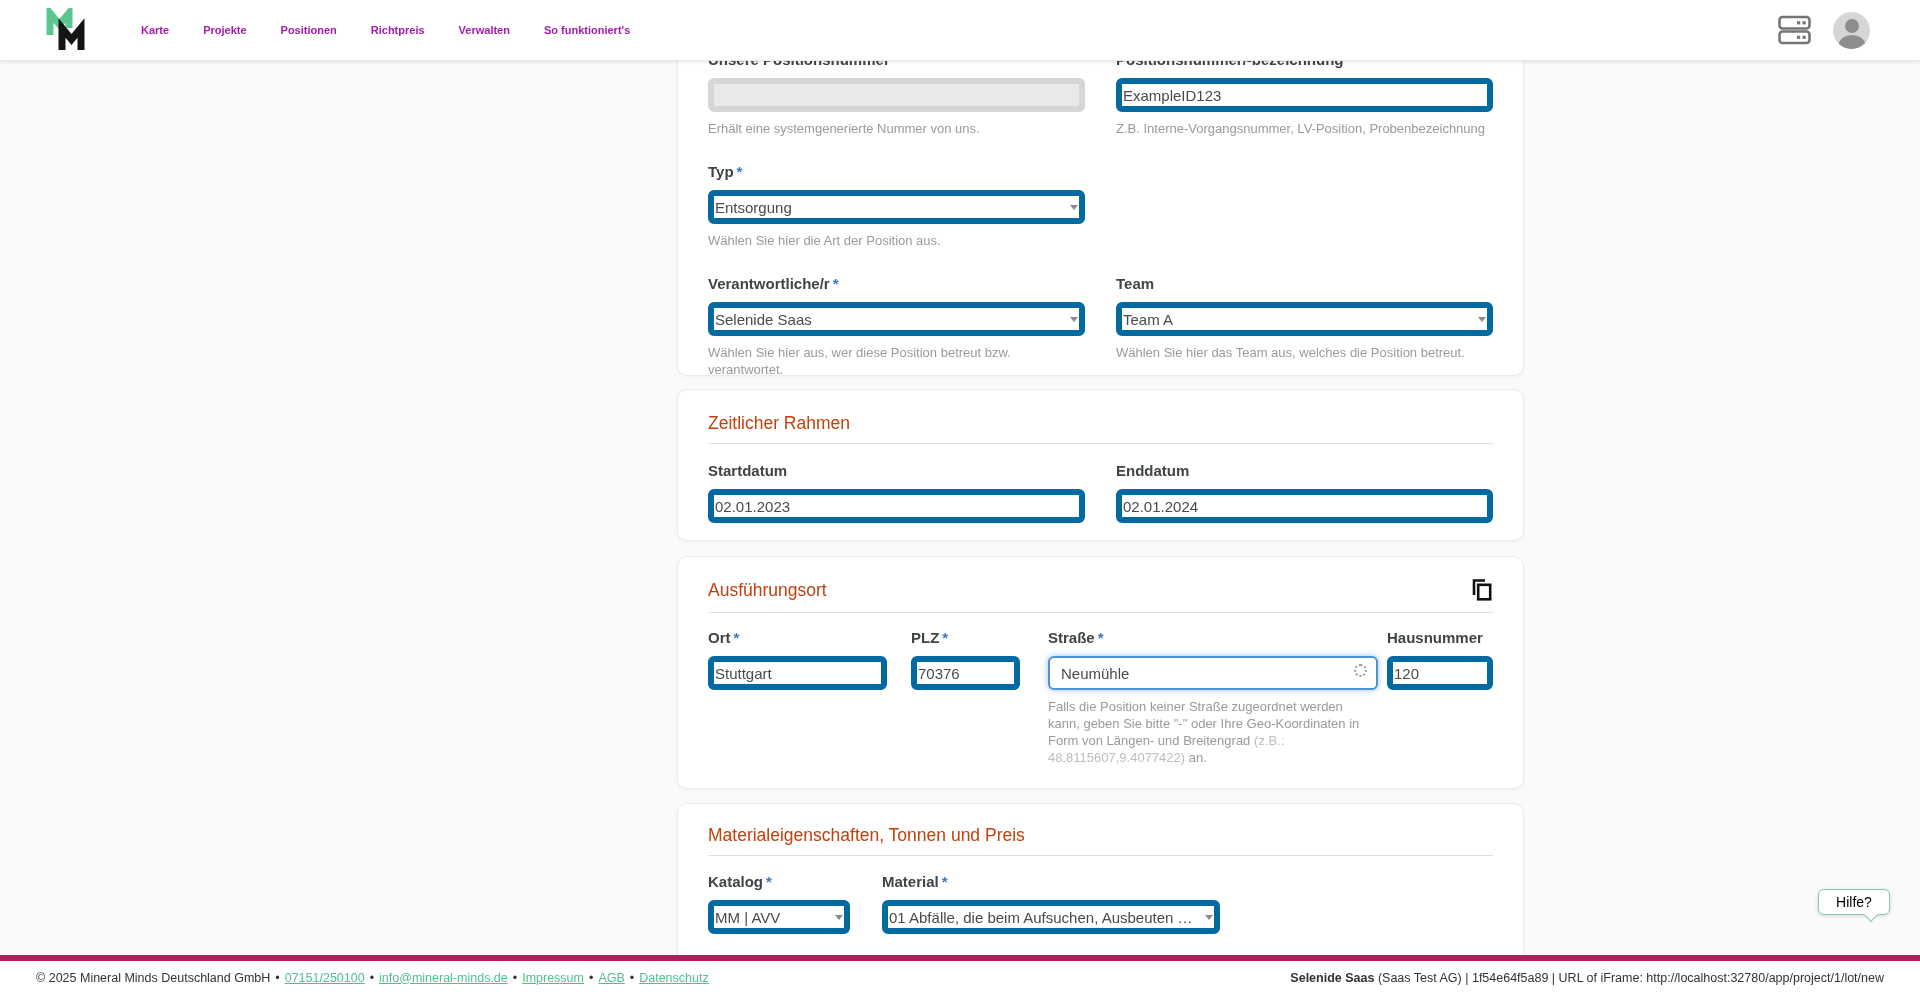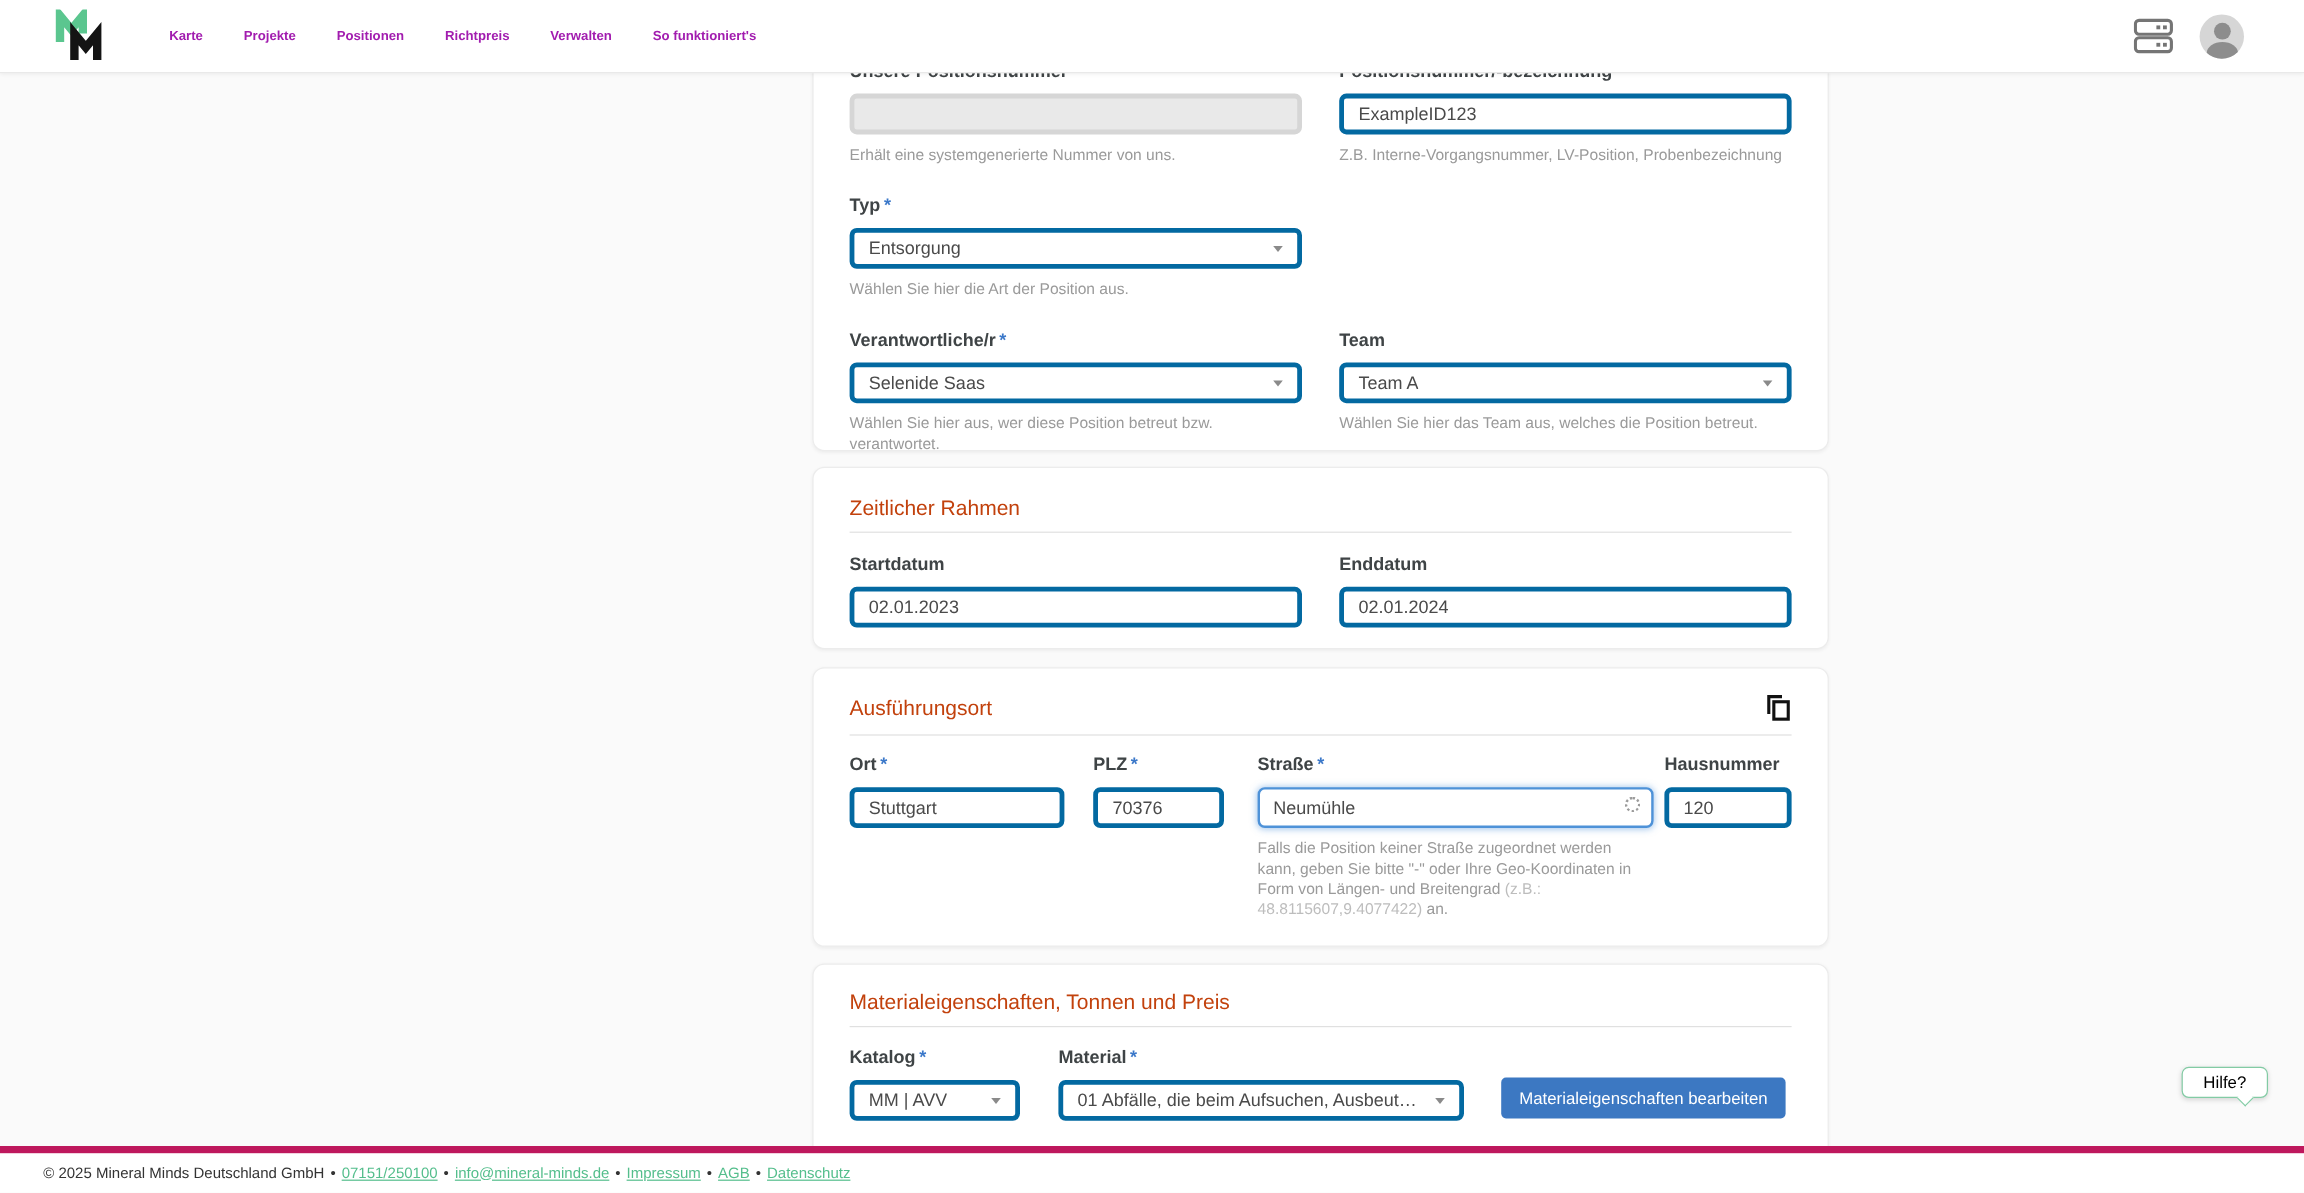--- a/index.html
+++ b/index.html
@@ -58,25 +58,25 @@
   .row2 { display: grid; grid-template-columns: 1fr 1fr; column-gap: 31px; }
   .mt26 { margin-top: 26px; }
   .mt18 { margin-top: 18px; }
 
   .field-label { display: block; font-size: 15px; font-weight: 700; color: #3f4446; line-height: 17px; }
   .req { color: #3b78c9; margin-left: 3px; font-weight: 700; }
 
   .input, .select {
     margin-top: 10px;
     height: 34px; width: 100%;
-    border: 4px solid #0369a1; border-radius: 6px;
+    border: 6px solid #0369a1; border-radius: 6px;
     background: #fff;
     font-family: "Liberation Sans", sans-serif;
     font-size: 15px; color: #4a4a4a;
-    padding: 0 12px;
+    padding: 0 1px;
   }
   .input.disabled { background: #e9e9e9; border-color: #d6d6d6; }
   .select {
     display: flex; align-items: center; justify-content: space-between;
     cursor: pointer; overflow: hidden;
   }
   .select .val { white-space: nowrap; overflow: hidden; text-overflow: ellipsis; }
   .caret {
     flex: 0 0 auto; margin-left: 8px;
     width: 0; height: 0;
@@ -321,23 +321,26 @@
     </div>
     <div class="f-material">
       <label class="field-label">
         <span>Material</span><span class="req">*</span>
       </label>
       <div class="select">
         <span class="val">01 Abfälle, die beim Aufsuchen, Ausbeuten und...</span>
         <span class="caret"></span>
       </div>
     </div>
-    <button class="btn-primary">Materialeigenschaften bearbeiten</button>
   </div>
 </div>
 
 <div class="help-bubble">Hilfe?</div>
 
 <div class="footer">
   <div class="footer-left">
     <span>© 2025 Mineral Minds Deutschland GmbH</span><span class="sep">•</span><a>07151/250100</a><span class="sep">•</span><a>info@mineral-minds.de</a><span class="sep">•</span><a>Impressum</a><span class="sep">•</span><a>AGB</a><span class="sep">•</span><a>Datenschutz</a>
   </div>
+  <div class="footer-right">
+    <span class="bold">Selenide Saas</span>
+    <span>(Saas Test AG) | 1f54e64f5a89 | URL of iFrame: http://localhost:32780/app/project/1/lot/new</span>
+  </div>
 </div>
 
 </body></html>

